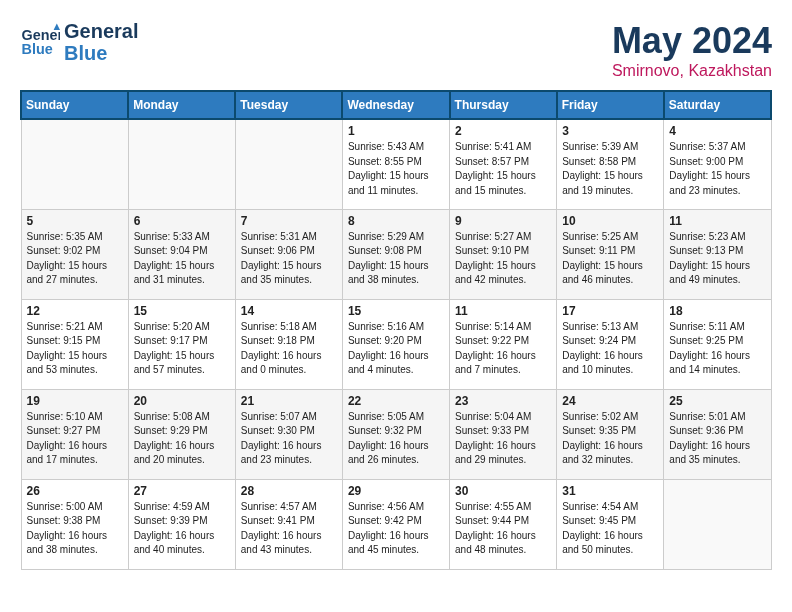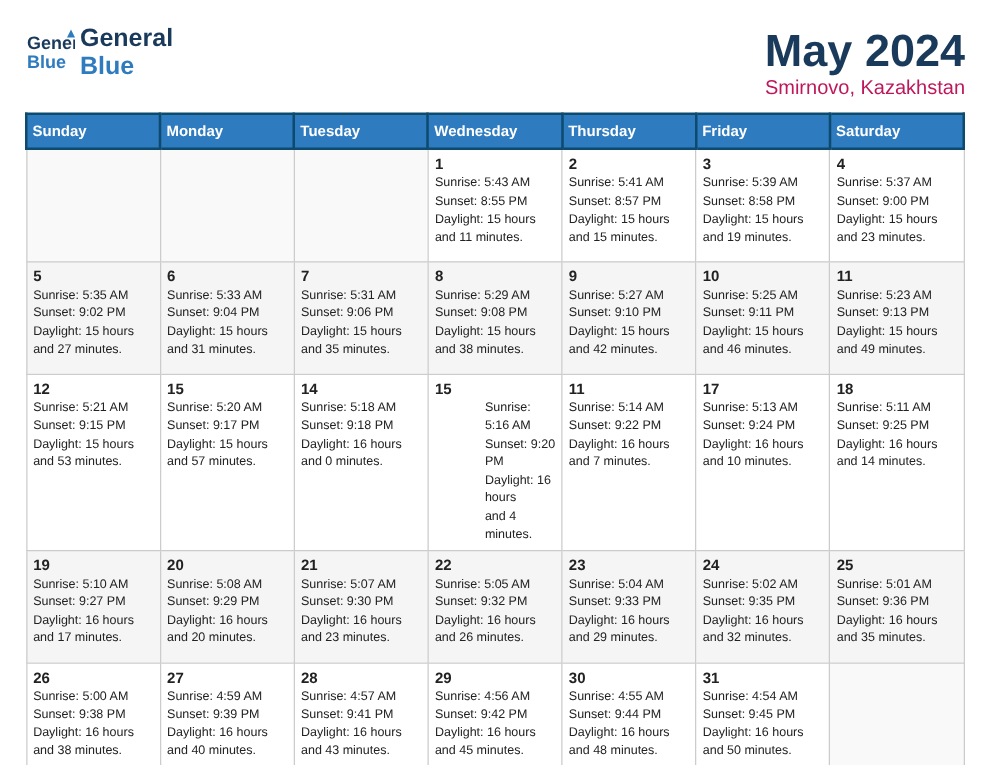--- a/index.html
+++ b/index.html
@@ -212,21 +212,21 @@
         </td>
         <td>
           <div class="day-num">14</div>
           <div class="cell-content" style="white-space: pre-line;">Sunrise: 5:18 AM
 Sunset: 9:18 PM
 Daylight: 16 hours
 and 0 minutes.</div>
         </td>
         <td>
           <div class="day-num">15</div>
-          <div class="cell-content" style="white-space: pre-line; margin-left: 40px;">Sunrise: 5:16 AM
+          <div class="cell-content" style="white-space: pre-line;">Sunrise: 5:16 AM
 Sunset: 9:20 PM
 Daylight: 16 hours
 and 4 minutes.</div>
         </td>
         <td>
           <div class="day-num">11</div>
           <div class="cell-content" style="white-space: pre-line;">Sunrise: 5:14 AM
 Sunset: 9:22 PM
 Daylight: 16 hours
 and 7 minutes.</div>

